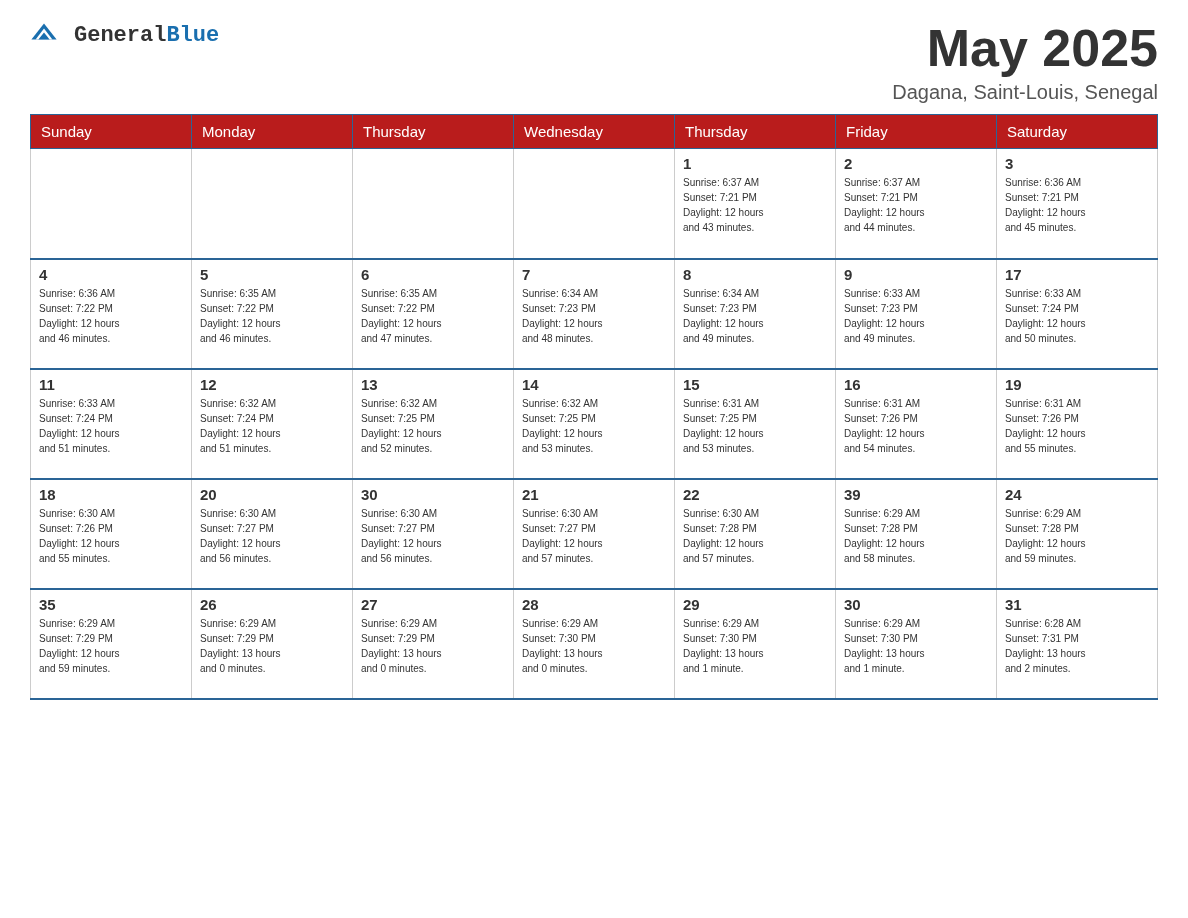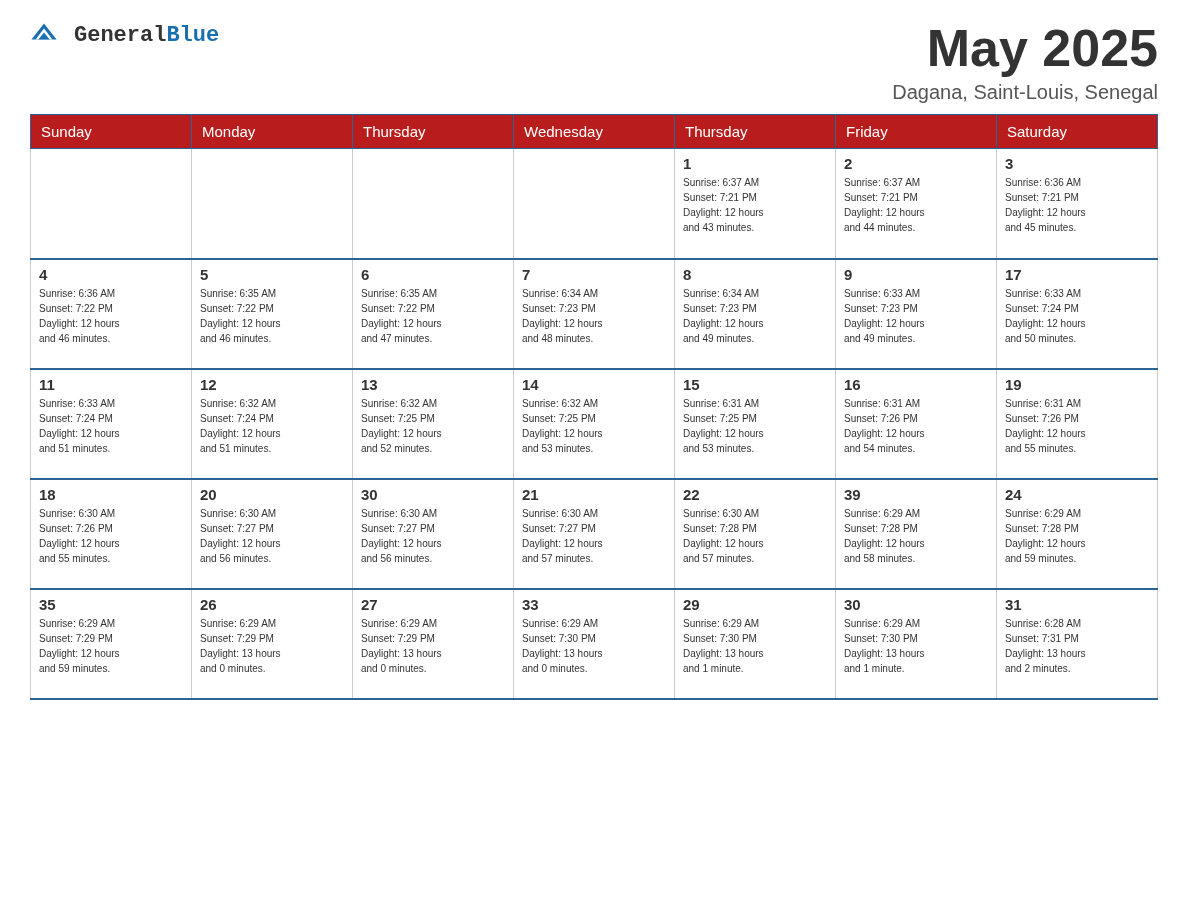--- a/index.html
+++ b/index.html
@@ -244,21 +244,21 @@
         </td>
         <td>
           <span class="day-number">26</span>
           <div class="day-info">Sunrise: 6:29 AM<br>Sunset: 7:29 PM<br>Daylight: 13 hours<br>and 0 minutes.</div>
         </td>
         <td>
           <span class="day-number">27</span>
           <div class="day-info">Sunrise: 6:29 AM<br>Sunset: 7:29 PM<br>Daylight: 13 hours<br>and 0 minutes.</div>
         </td>
         <td>
-          <span class="day-number">33</span>
+          <span class="day-number">28</span>
           <div class="day-info">Sunrise: 6:29 AM<br>Sunset: 7:30 PM<br>Daylight: 13 hours<br>and 0 minutes.</div>
         </td>
         <td>
           <span class="day-number">29</span>
           <div class="day-info">Sunrise: 6:29 AM<br>Sunset: 7:30 PM<br>Daylight: 13 hours<br>and 1 minute.</div>
         </td>
         <td>
           <span class="day-number">30</span>
           <div class="day-info">Sunrise: 6:29 AM<br>Sunset: 7:30 PM<br>Daylight: 13 hours<br>and 1 minute.</div>
         </td>

